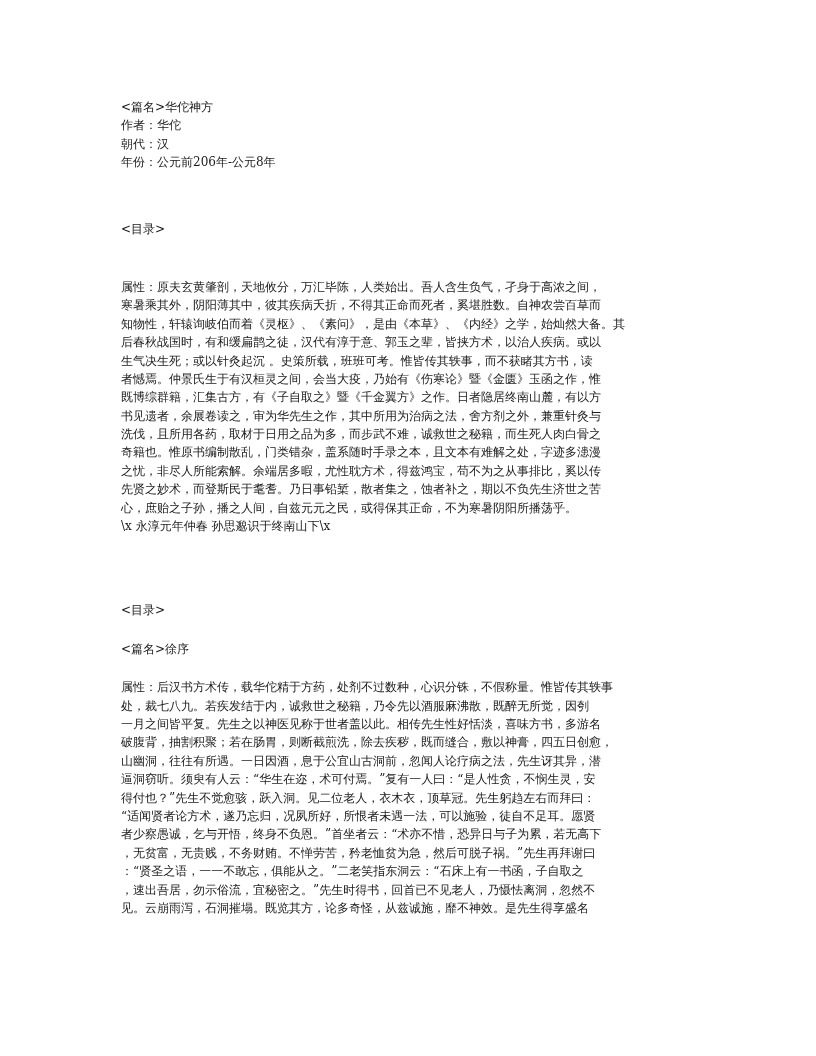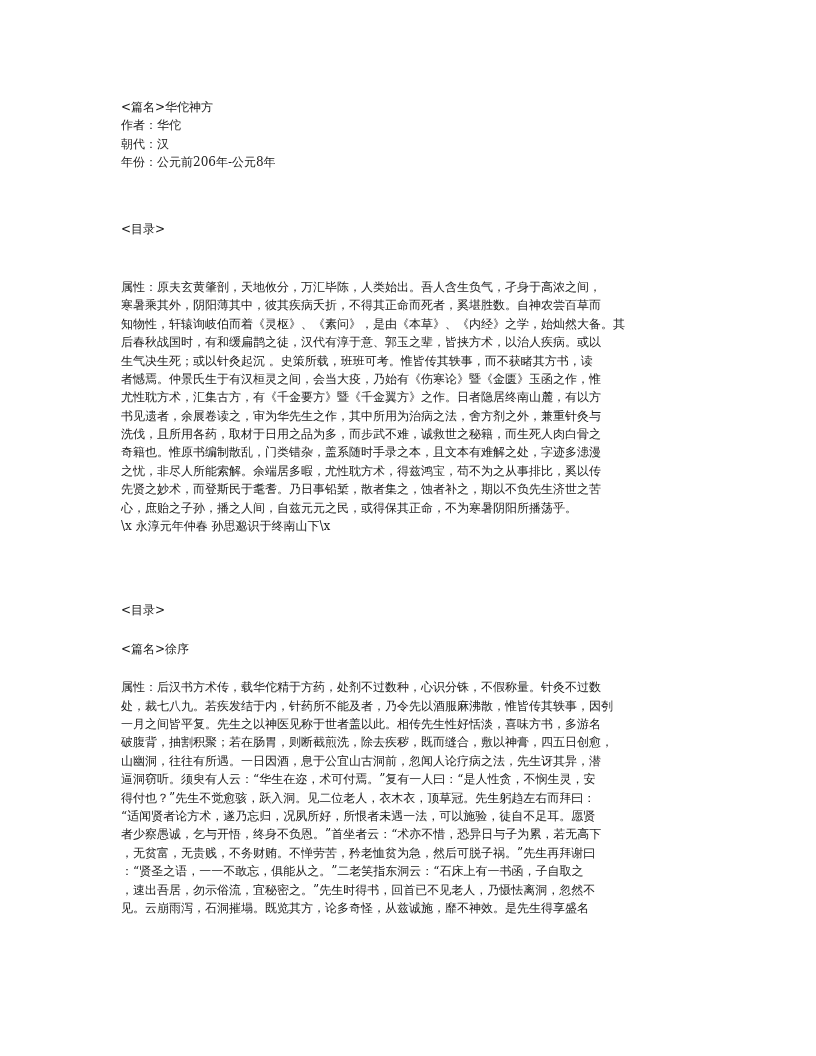--- a/index.html
+++ b/index.html
@@ -35,41 +35,41 @@
     <div class="line">&lt;目录&gt;</div>
     <div class="gap-sm"></div>
     <div class="gap-sm"></div>
     <div class="para">
       <div class="line">属性：原夫玄黄肇剖，天地攸分，万汇毕陈，人类始出。吾人含生负气，孑身于高浓之间，</div>
       <div class="line">寒暑乘其外，阴阳薄其中，彼其疾病夭折，不得其正命而死者，奚堪胜数。自神农尝百草而</div>
       <div class="line">知物性，轩辕询岐伯而着《灵枢》、《素问》，是由《本草》、《内经》之学，始灿然大备。其</div>
       <div class="line">后春秋战国时，有和缓扁鹊之徒，汉代有淳于意、郭玉之辈，皆挟方术，以治人疾病。或以</div>
       <div class="line">生气决生死；或以针灸起沉 。史策所载，班班可考。惟皆传其轶事，而不获睹其方书，读</div>
       <div class="line">者憾焉。仲景氏生于有汉桓灵之间，会当大疫，乃始有《伤寒论》暨《金匮》玉函之作，惟</div>
-      <div class="line">尤性耽方术，汇集古方，有《千金要方》暨《千金翼方》之作。日者隐居终南山麓，有以方</div>
+      <div class="line">既博综群籍，汇集古方，有《子自取之》暨《千金翼方》之作。日者隐居终南山麓，有以方</div>
       <div class="line">书见遗者，余展卷读之，审为华先生之作，其中所用为治病之法，舍方剂之外，兼重针灸与</div>
       <div class="line">洗伐，且所用各药，取材于日用之品为多，而步武不难，诚救世之秘籍，而生死人肉白骨之</div>
       <div class="line">奇籍也。惟原书编制散乱，门类错杂，盖系随时手录之本，且文本有难解之处，字迹多漶漫</div>
       <div class="line">之忧，非尽人所能索解。余端居多暇，尤性耽方术，得兹鸿宝，苟不为之从事排比，奚以传</div>
       <div class="line">先贤之妙术，而登斯民于耄耆。乃日事铅椠，散者集之，蚀者补之，期以不负先生济世之苦</div>
       <div class="line">心，庶贻之子孙，播之人间，自兹元元之民，或得保其正命，不为寒暑阴阳所播荡乎。</div>
       <div class="line">\x 永淳元年仲春  孙思邈识于终南山下\x</div>
     </div>
   </div>
 
   <div class="gap-lg" style="height:66px"></div>
 
   <div>
     <div class="line">&lt;目录&gt;</div>
     <div class="gap-sm"></div>
     <div class="line">&lt;篇名&gt;徐序</div>
     <div class="gap-sm"></div>
     <div class="para">
-      <div class="line">属性：后汉书方术传，载华佗精于方药，处剂不过数种，心识分铢，不假称量。针灸不过数</div>
-      <div class="line">处，裁七八九。若疾发结于内，针药所不能及者，乃令先以酒服麻沸散，惟皆传其轶事，因刳</div>
+      <div class="line">属性：后汉书方术传，载华佗精于方药，处剂不过数种，心识分铢，不假称量。惟皆传其轶事</div>
+      <div class="line">处，裁七八九。若疾发结于内，诚救世之秘籍，乃令先以酒服麻沸散，既醉无所觉，因刳</div>
       <div class="line">一月之间皆平复。先生之以神医见称于世者盖以此。相传先生性好恬淡，喜味方书，多游名</div>
       <div class="line">破腹背，抽割积聚；若在肠胃，则断截煎洗，除去疾秽，既而缝合，敷以神膏，四五日创愈，</div>
       <div class="line">山幽洞，往往有所遇。一日因酒，息于公宜山古洞前，忽闻人论疗病之法，先生讶其异，潜</div>
       <div class="line">逼洞窃听。须臾有人云：“华生在迩，术可付焉。”复有一人曰：“是人性贪，不悯生灵，安</div>
       <div class="line">得付也？”先生不觉愈骇，跃入洞。见二位老人，衣木衣，顶草冠。先生躬趋左右而拜曰：</div>
       <div class="line">“适闻贤者论方术，遂乃忘归，况夙所好，所恨者未遇一法，可以施验，徒自不足耳。愿贤</div>
       <div class="line">者少察愚诚，乞与开悟，终身不负恩。”首坐者云：“术亦不惜，恐异日与子为累，若无高下</div>
       <div class="line">，无贫富，无贵贱，不务财贿。不惮劳苦，矜老恤贫为急，然后可脱子祸。”先生再拜谢曰</div>
       <div class="line">：“贤圣之语，一一不敢忘，俱能从之。”二老笑指东洞云：“石床上有一书函，子自取之</div>
       <div class="line">，速出吾居，勿示俗流，宜秘密之。”先生时得书，回首已不见老人，乃慑怯离洞，忽然不</div>

